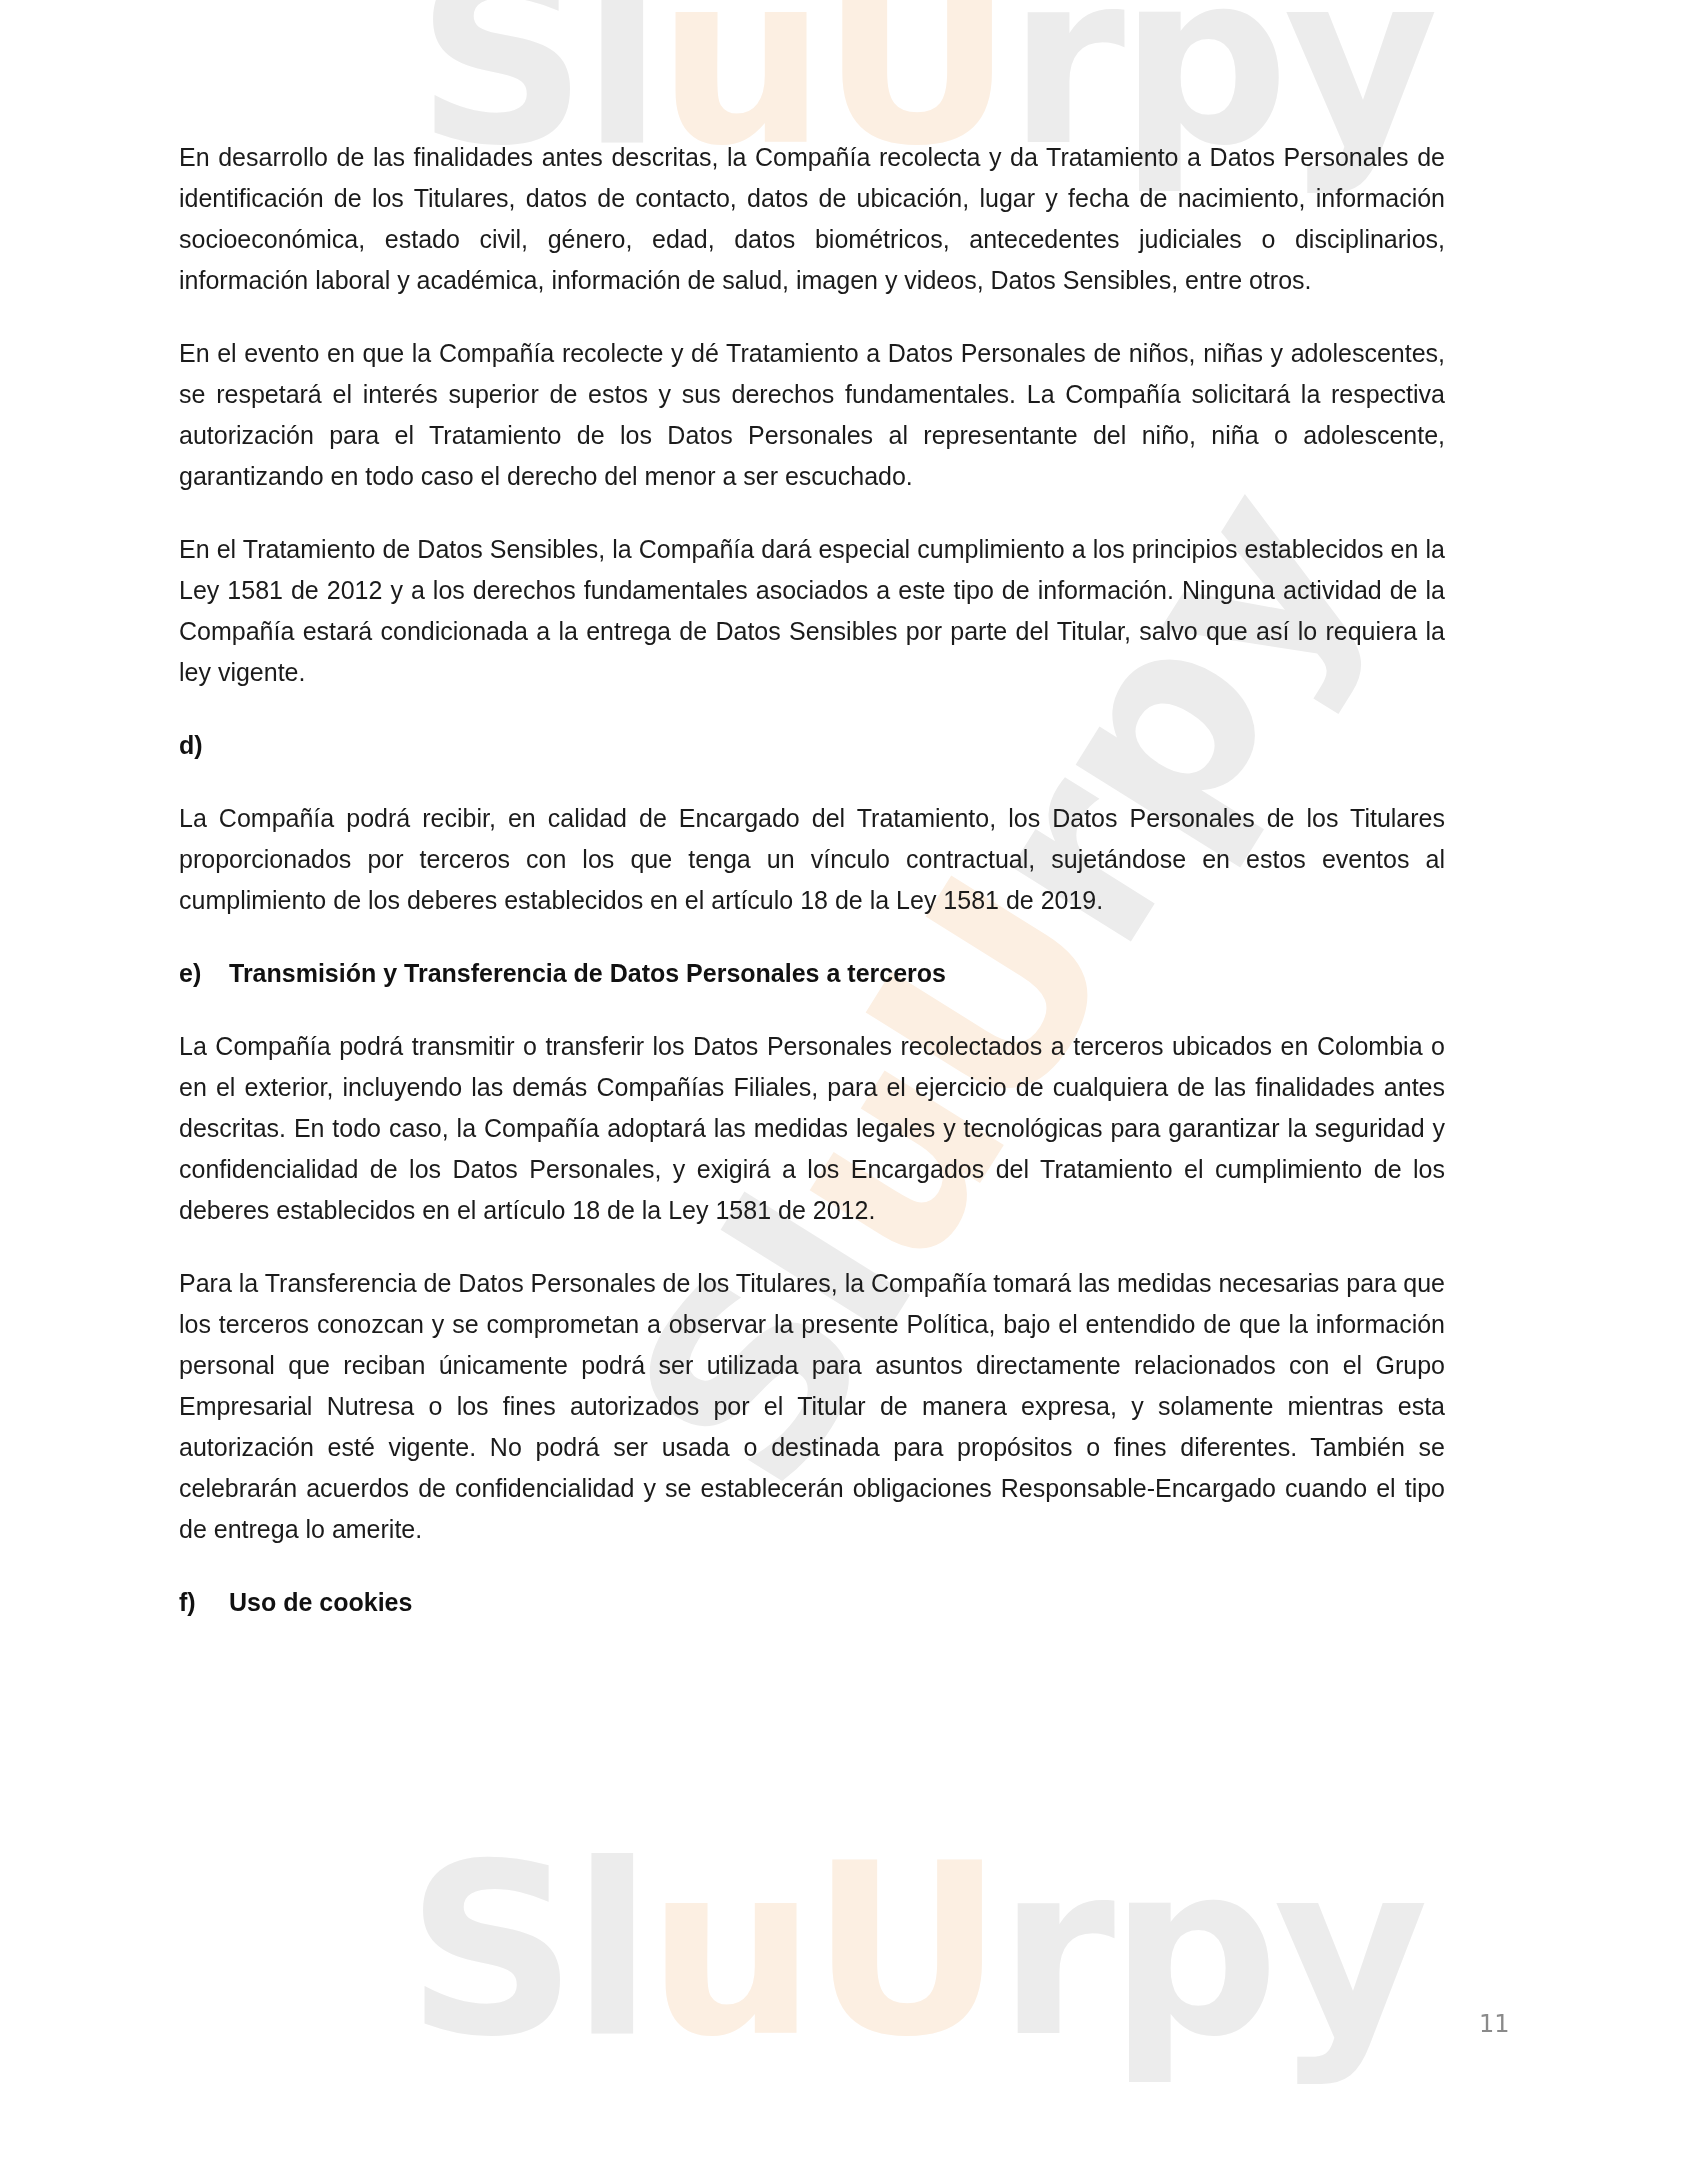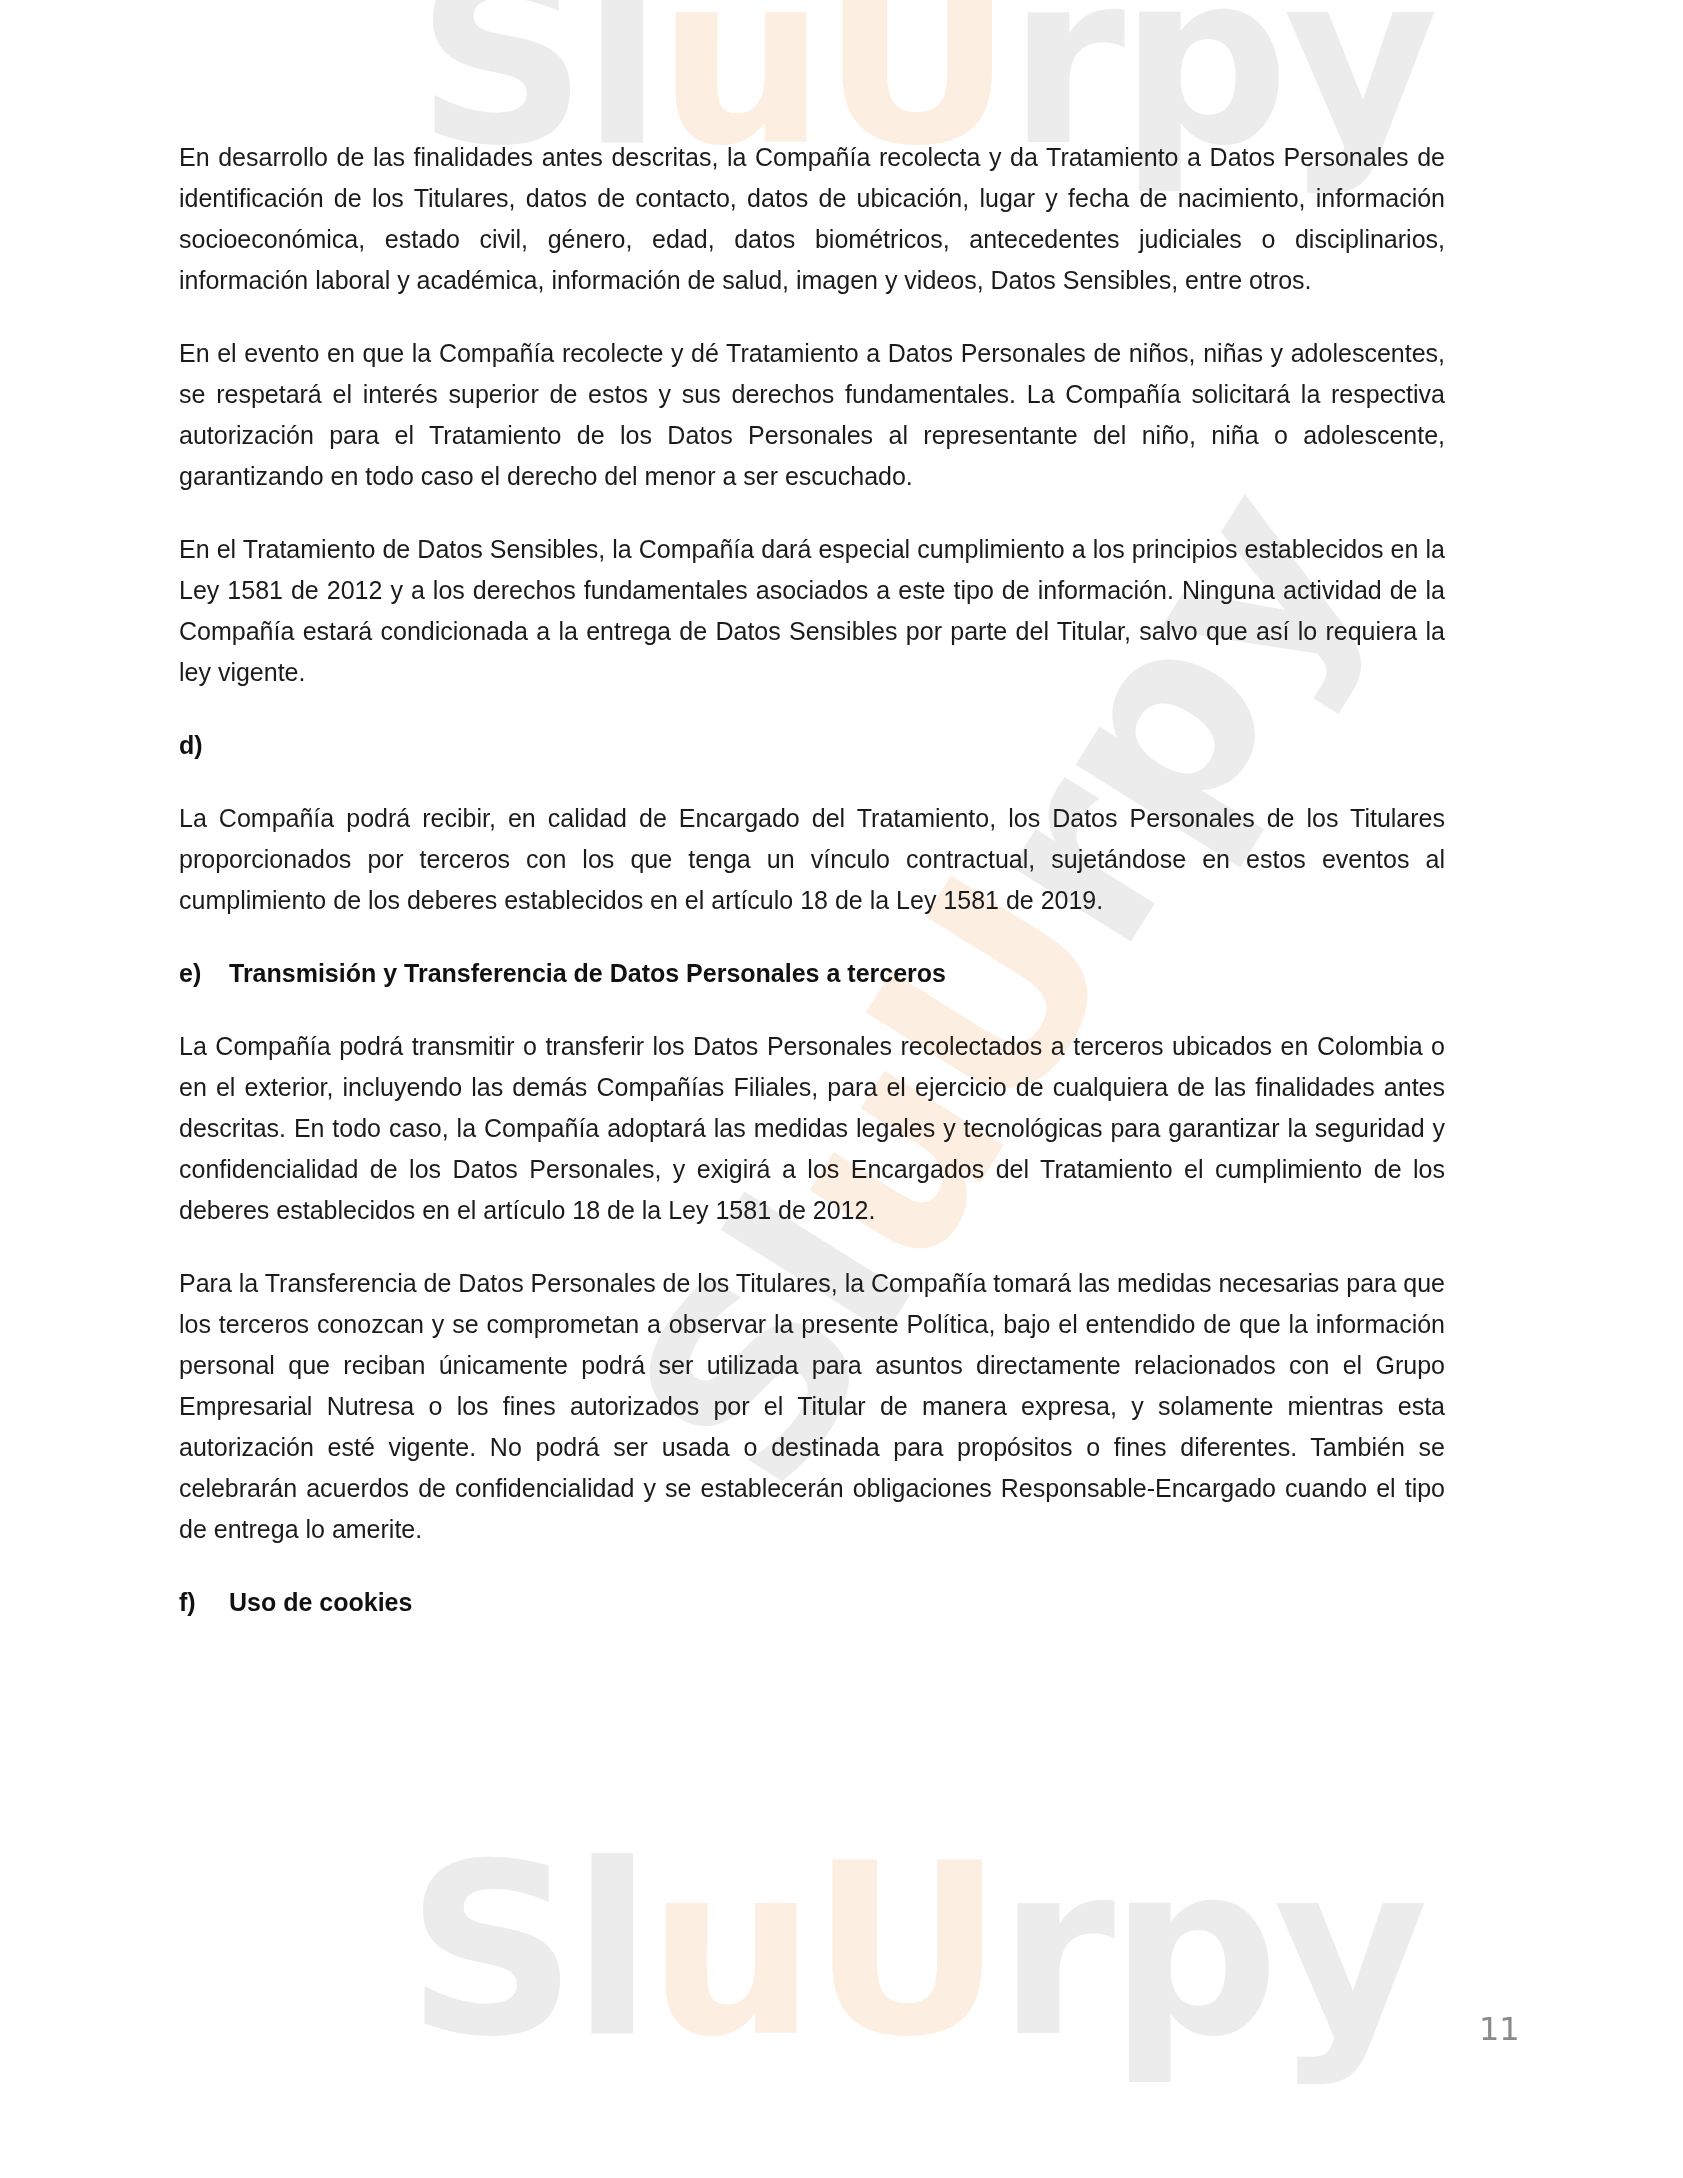--- a/index.html
+++ b/index.html
@@ -9,21 +9,21 @@
   .wm .g { color: #ececec; }
   .wm .o { color: #fcefe2; }
   .wm-top { left: 416px; top: -59px; font-size: 238px; letter-spacing: -6px; }
   .wm-mid { left: 446px; top: 861px; font-size: 257px; letter-spacing: -6px; transform: rotate(-58deg); transform-origin: center center; }
   .wm-bot { left: 406px; top: 1832px; font-size: 238px; letter-spacing: -6px; }
   .content { position: absolute; left: 179px; top: 137px; width: 1266px; z-index: 1;
     font-family: "Liberation Sans", sans-serif; font-size: 25px; line-height: 41px; color: #1b1b1b; }
   .content p { margin: 0 0 32px 0; text-align: justify; }
   .content h3 { margin: 0 0 32px 0; font-size: 25px; font-weight: bold; line-height: 41px; color: #111; display: flex; }
   .content h3 .letter { width: 50px; flex: none; }
-  .pagenum { position: absolute; left: 1479px; top: 2010px; font-family: "DejaVu Sans", sans-serif; font-size: 32px; color: #8a8a8a; z-index: 1; }
+  .pagenum { position: absolute; left: 1479px; top: 2010px; font-family: "DejaVu Sans", sans-serif; font-size: 24px; color: #8a8a8a; z-index: 1; }
 </style>
 </head>
 <body>
 
 <div class="page">
 
   <div class="wm wm-top"><span class="g">Sl</span><span class="o">uU</span><span class="g">rpy</span></div>
 
   <div class="wm wm-mid"><span class="g">Sl</span><span class="o">uU</span><span class="g">rpy</span></div>
 

